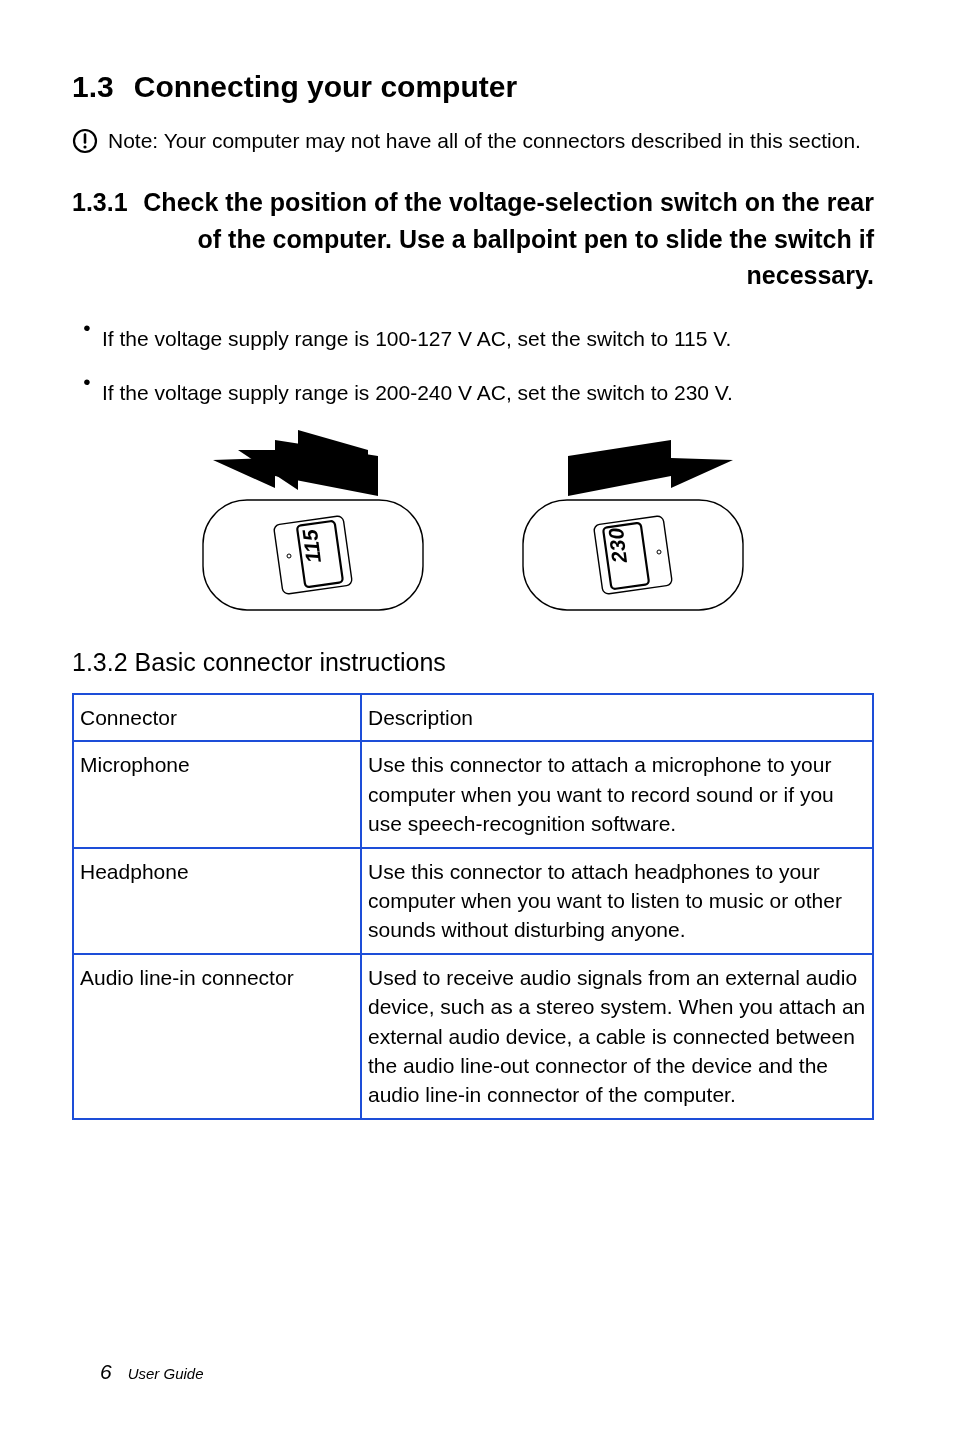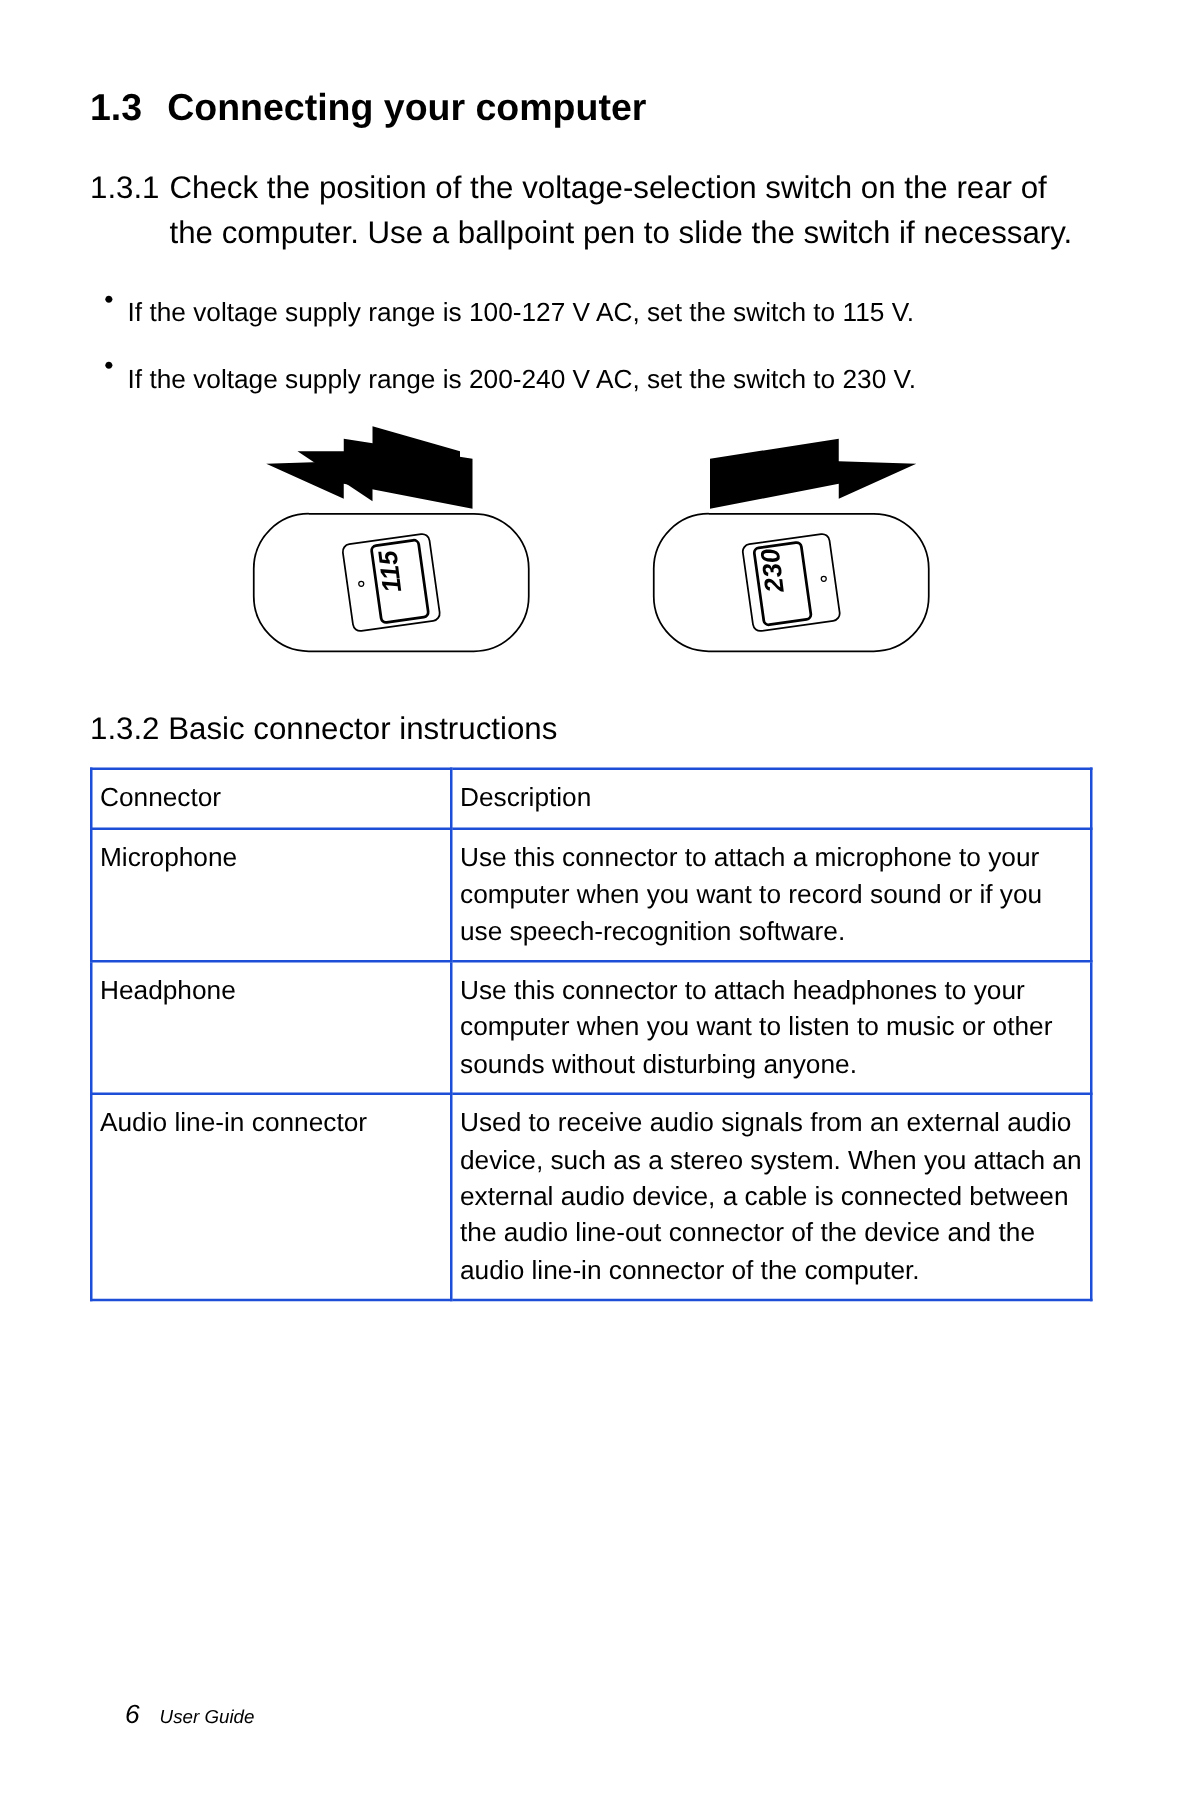--- a/index.html
+++ b/index.html
@@ -35,24 +35,25 @@
     top: 2px;
   }
   .note-text {
     flex: 1 1 auto;
     font-size: 21px;
     line-height: 1.45;
   }
   .note-label { font-weight: 400; }
   .h2 {
     font-size: 25px;
-    font-weight: 400;
+    font-weight: 700;
     line-height: 1.45;
     margin: 28px 0 18px 0;
     display: flex;
+    text-align: right;
   }
   .h2-num { flex: 0 0 auto; margin-right: 8px; }
   .h2-text { flex: 1 1 auto; }
   .bullet-row {
     display: flex;
     align-items: flex-start;
     font-size: 21px;
     line-height: 1.45;
     margin-bottom: 10px;
   }
@@ -66,21 +67,21 @@
   .figures {
     display: flex;
     justify-content: center;
     gap: 60px;
     margin: 20px 0 10px 0;
   }
   .figure { width: 260px; height: 200px; }
   .h3 {
     font-size: 25px;
     font-weight: 500;
-    margin: 30px 0 16px 0;
+    margin: 20px 0 16px 0;
   }
   table {
     border-collapse: collapse;
     width: 100%;
     font-size: 21px;
   }
   th, td {
     border: 2px solid #1d4ed8;
     padding: 8px 6px;
     text-align: left;
@@ -104,20 +105,31 @@
 </style>
 </head>
 <body>
 
 <div class="page">
 
   <div class="h1">
     <span class="sec-num">1.3</span><span>Connecting your computer</span>
   </div>
 
+  <div class="note-row">
+    <svg class="note-icon" viewBox="0 0 26 26">
+      <circle cx="13" cy="13" r="11" fill="none" stroke="#000" stroke-width="2.2"></circle>
+      <line x1="13" y1="6.5" x2="13" y2="14.5" stroke="#000" stroke-width="2.6" stroke-linecap="round"></line>
+      <circle cx="13" cy="19" r="1.6" fill="#000"></circle>
+    </svg>
+    <div class="note-text">
+      <span class="note-label">Note:</span>
+      <span>Your computer may not have all of the connectors described in this section.</span>
+    </div>
+  </div>
 
   <div class="h2">
     <span class="h2-num">1.3.1</span>
     <span class="h2-text">Check the position of the voltage-selection switch on the rear of the computer. Use a ballpoint pen to slide the switch if necessary.</span>
   </div>
 
 
   <div class="bullet-row">
     <div class="bullet-dot">•</div>
     <div class="bullet-text">If the voltage supply range is 100-127 V AC, set the switch to 115 V.</div>

